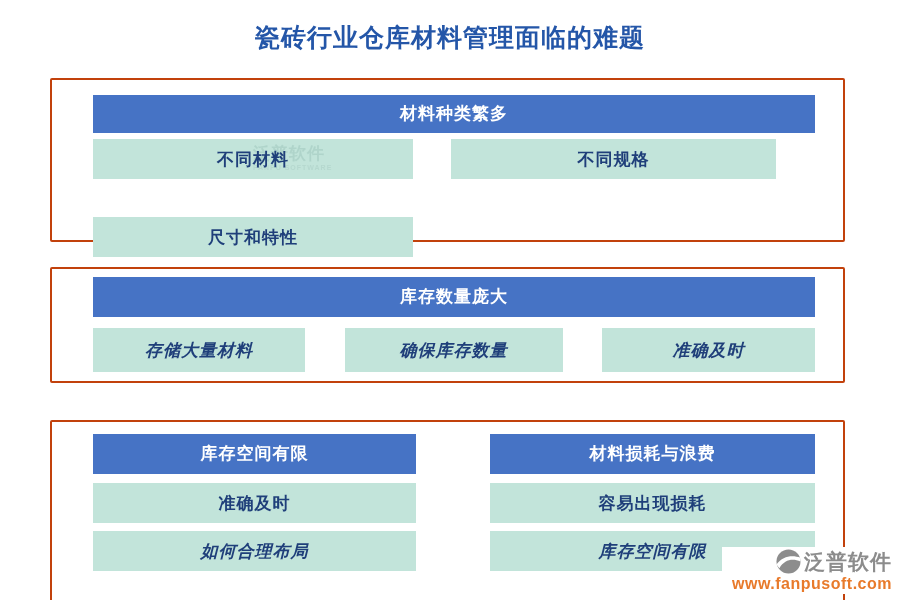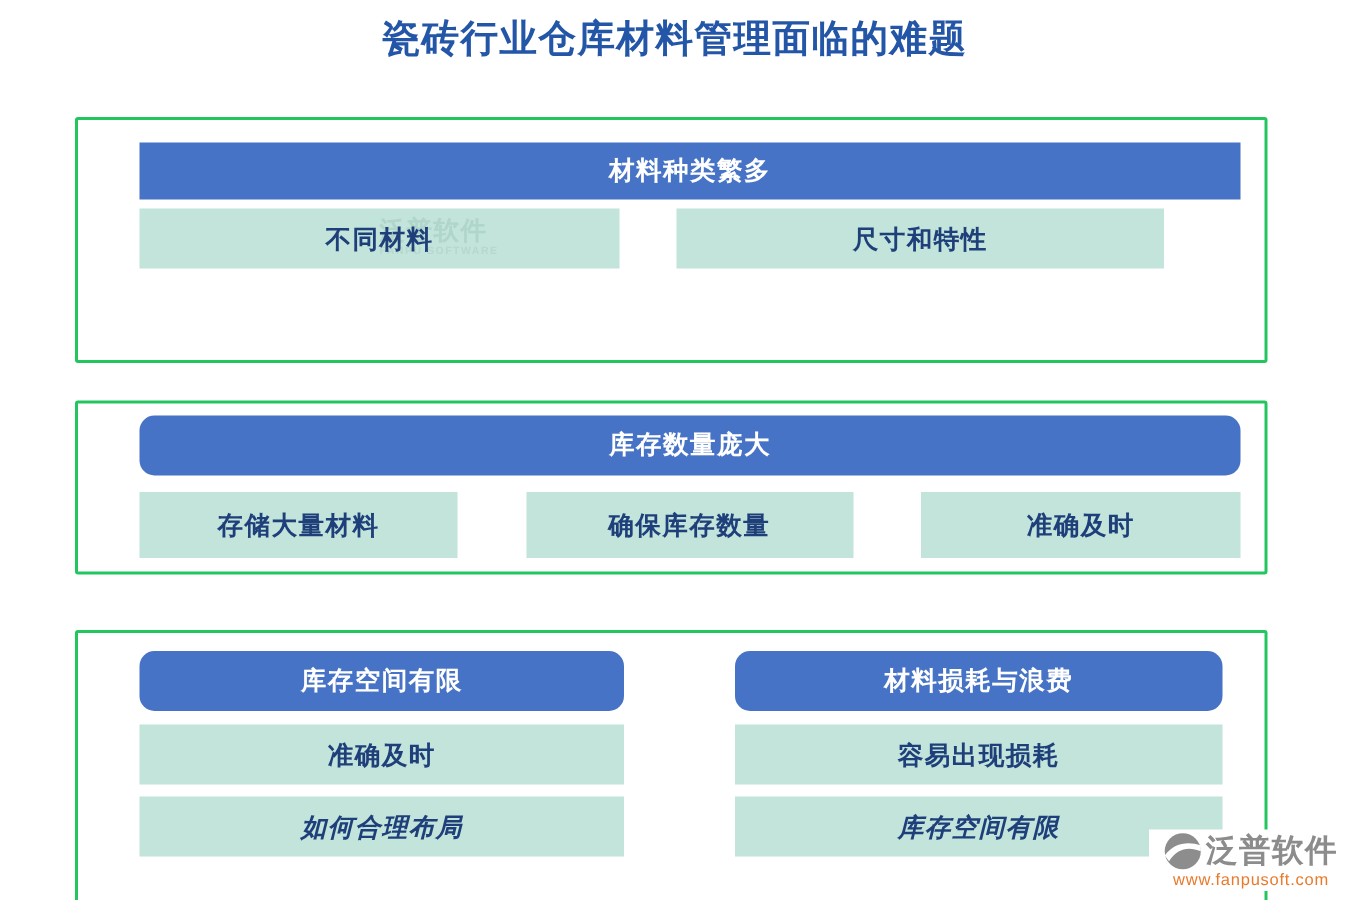--- a/index.html
+++ b/index.html
@@ -6,52 +6,52 @@
   .page {
     position: relative;
     width: 900px;
     height: 600px;
     background: #ffffff;
     overflow: hidden;
     font-family: "Liberation Sans", "DejaVu Sans", sans-serif;
   }
   .title {
     margin: 0;
-    padding-top: 9px;
+    padding-top: 21px;
     text-align: center;
     font-size: 25px;
     font-weight: bold;
     letter-spacing: 1px;
     color: #2456a8;
   }
   .panel {
     position: absolute;
     left: 50px;
     width: 795px;
     box-sizing: border-box;
-    border: 2px solid #22c55e;
+    border: 2px solid #c2410c;
     border-radius: 2px;
     background: #ffffff;
     padding-left: 41px;
-    padding-right: 16px;
+    padding-right: 28px;
   }
   .panel-1 { top: 78px;  height: 164px; padding-top: 15px; }
   .panel-2 { top: 267px; height: 116px; padding-top: 8px; }
   .panel-3 { top: 420px; height: 193px; padding-top: 12px; }
   .hdr {
     height: 38px;
     line-height: 38px;
     background: #4673c5;
     color: #ffffff;
     font-size: 17px;
     font-weight: bold;
     text-align: center;
     letter-spacing: 1px;
   }
-  .panel-2 .hdr, .panel-3 .hdr { height: 40px; line-height: 40px; border-radius: 10px; }
+  .panel-2 .hdr, .panel-3 .hdr { height: 40px; line-height: 40px; }
   .grid2 {
     margin-top: 6px;
     display: grid;
     grid-template-columns: 320px 325px;
     column-gap: 77px;
     row-gap: 7px;
     gap: 38px;
   }
   .grid3 {
     margin-top: 11px;
@@ -70,21 +70,21 @@
     background: #c2e4da;
     color: #1f3f7a;
     font-size: 17px;
     font-weight: bold;
     letter-spacing: 1px;
     display: flex;
     align-items: center;
     justify-content: center;
     overflow: hidden;
   }
-  .grid3 .cell { height: 44px; }
+  .grid3 .cell { height: 44px; font-style: italic; }
   .cell .lbl { position: relative; z-index: 1; }
   .col .hdr { margin-bottom: 0; }
   .col .cell:nth-of-type(2) { margin-top: 9px; }
   .col .cell:nth-of-type(3) { margin-top: 8px; font-style: italic; }
   .wm {
     position: absolute;
     left: 160px;
     top: 50%;
     transform: translateY(-52%);
     z-index: 0;
@@ -107,22 +107,22 @@
   }
   .logo-row { display: flex; align-items: center; justify-content: flex-end; gap: 3px; }
   .logo-name {
     font-size: 21px;
     font-weight: bold;
     color: #8c8c8c;
     letter-spacing: 1px;
     line-height: 1.1;
   }
   .logo-url {
-    font-size: 11px;
-    font-weight: normal;
+    font-size: 16px;
+    font-weight: bold;
     color: #e87a2b;
     letter-spacing: 0.5px;
     margin-top: 1px;
   }
 </style>
 </head>
 <body>
 
 <div class="page">
 
@@ -130,20 +130,23 @@
 
   <section class="panel panel-1">
     <div class="hdr">材料种类繁多</div>
     <div class="grid2">
       <div class="cell">
         <span class="lbl">不同材料</span>
         <span class="wm">
           <span class="wm-main">泛普软件</span>
           <span class="wm-sub">FANPU SOFTWARE</span>
         </span>
+      </div>
+      <div class="cell">
+        <span class="lbl">不同规格</span>
       </div>
       <div class="cell">
         <span class="lbl">尺寸和特性</span>
       </div>
     </div>
   </section>
 
   <section class="panel panel-2">
     <div class="hdr">库存数量庞大</div>
     <div class="grid3">

